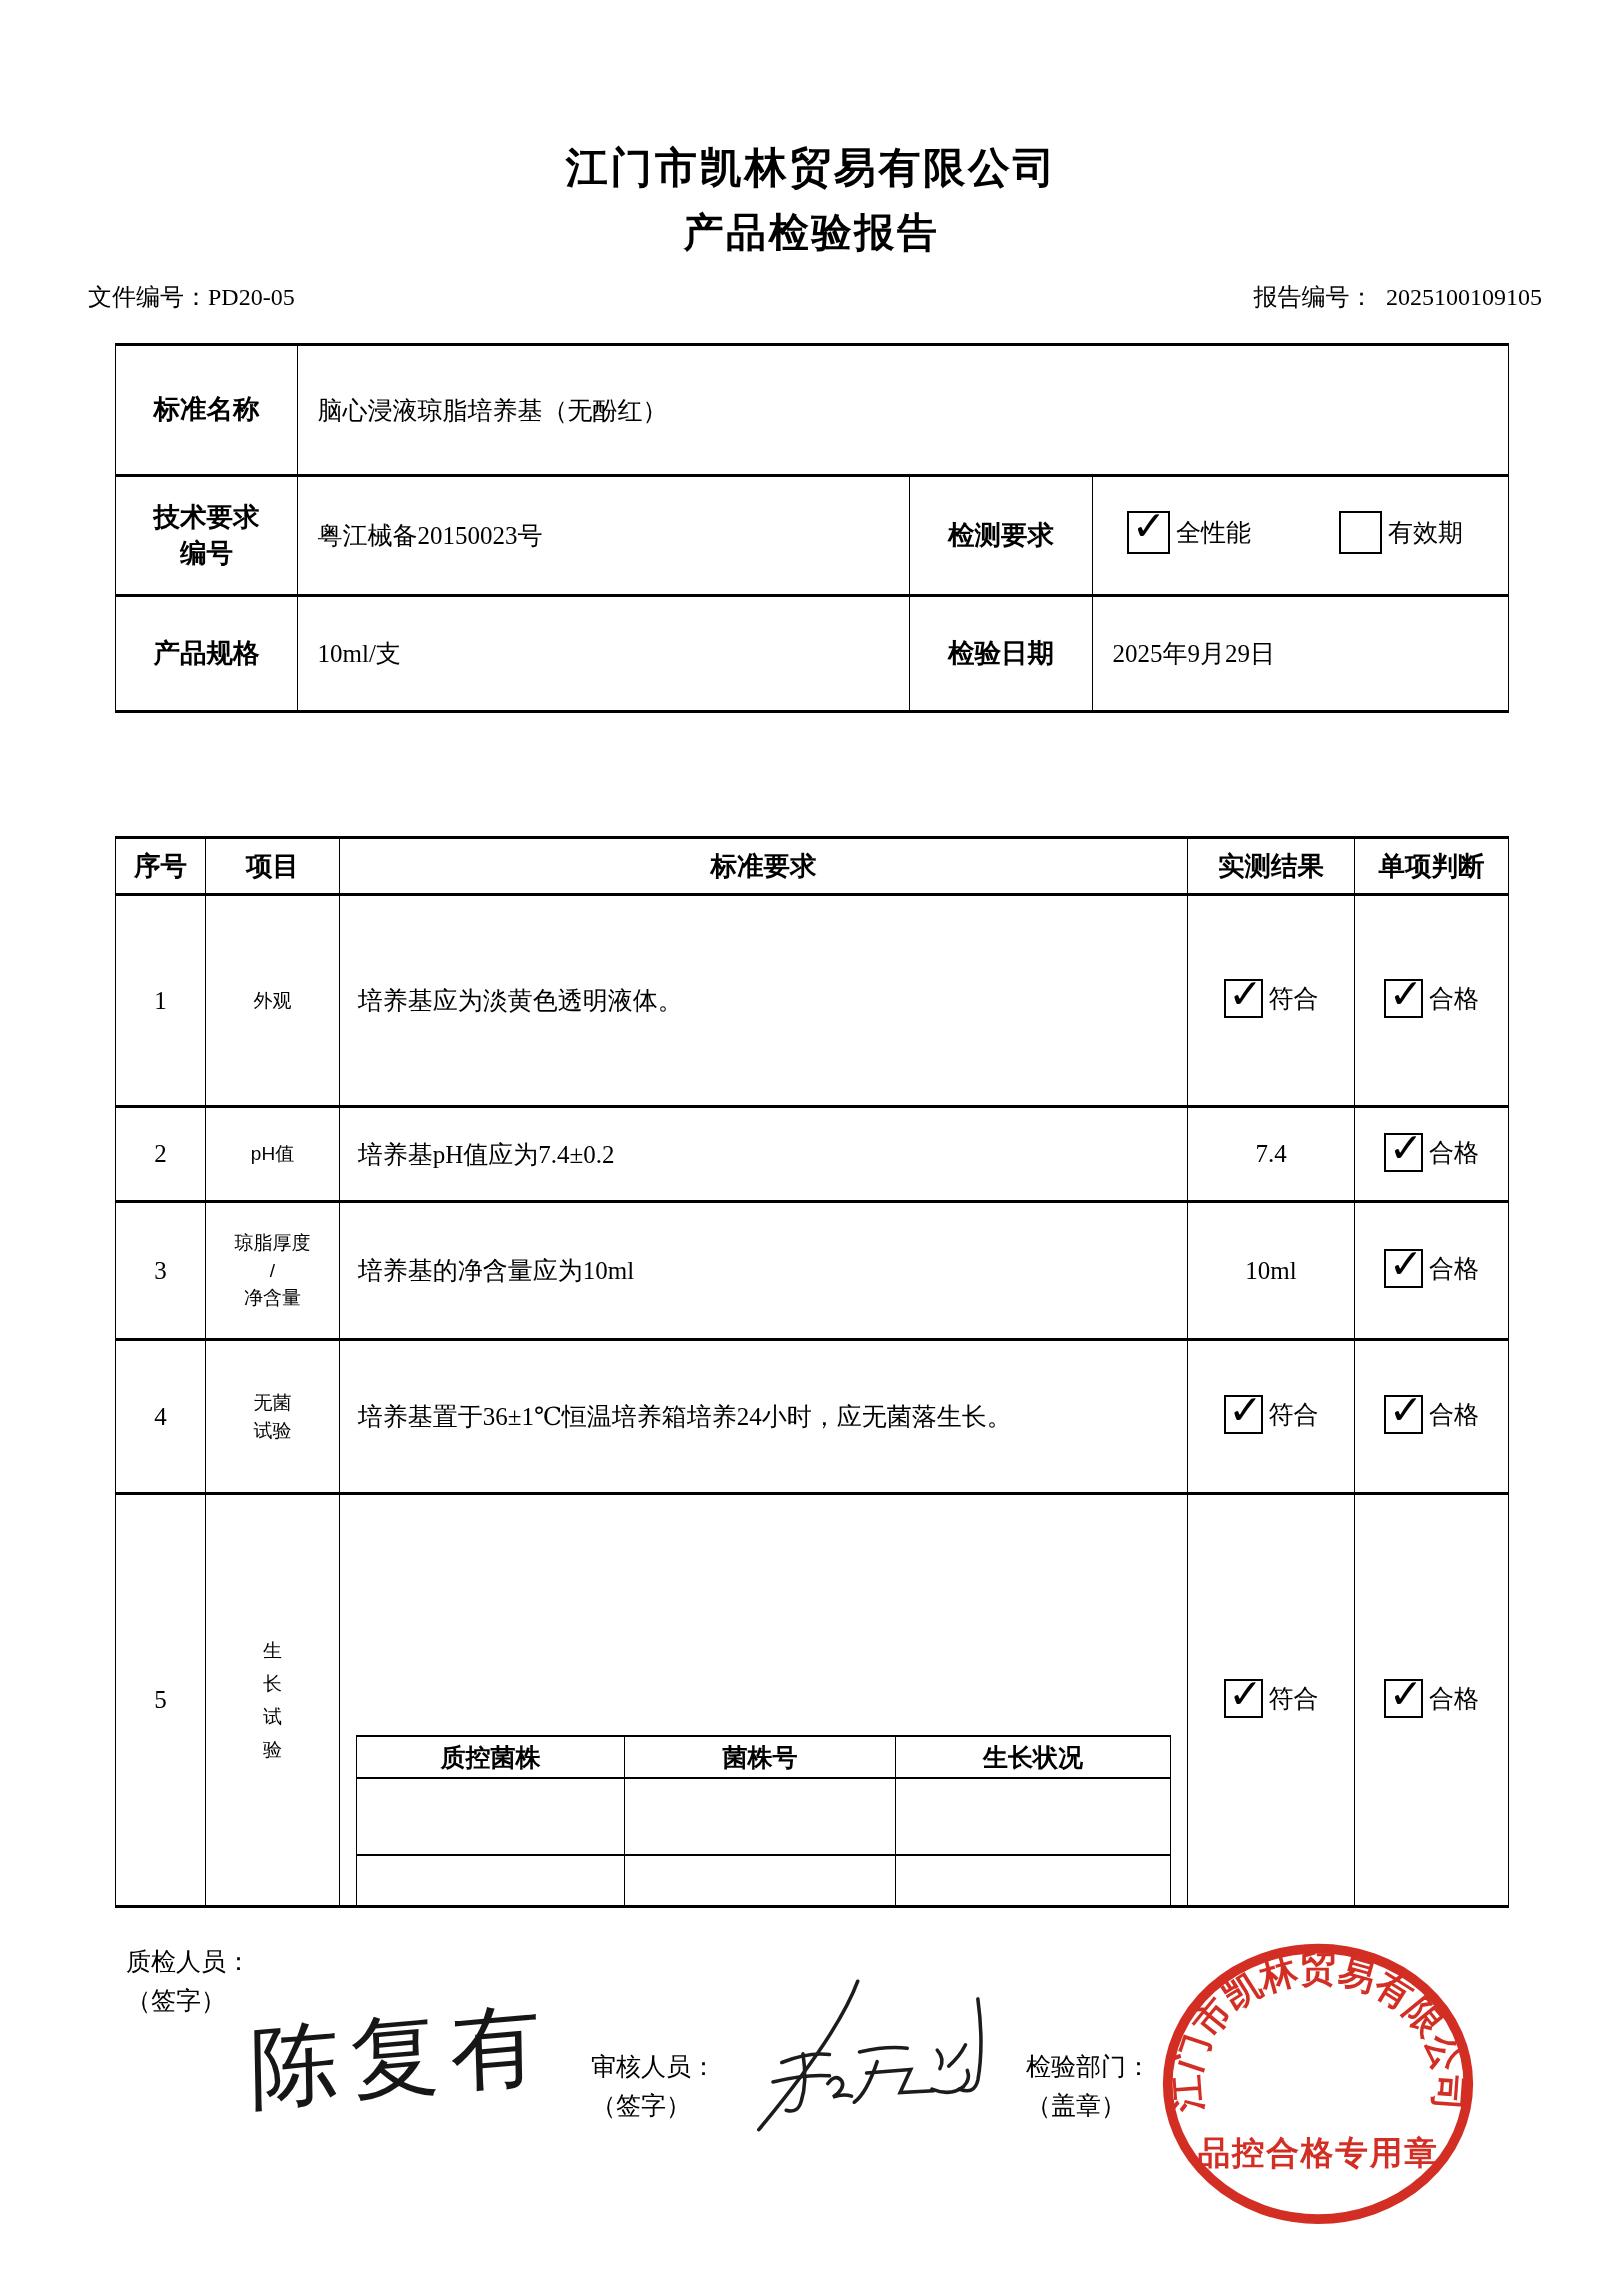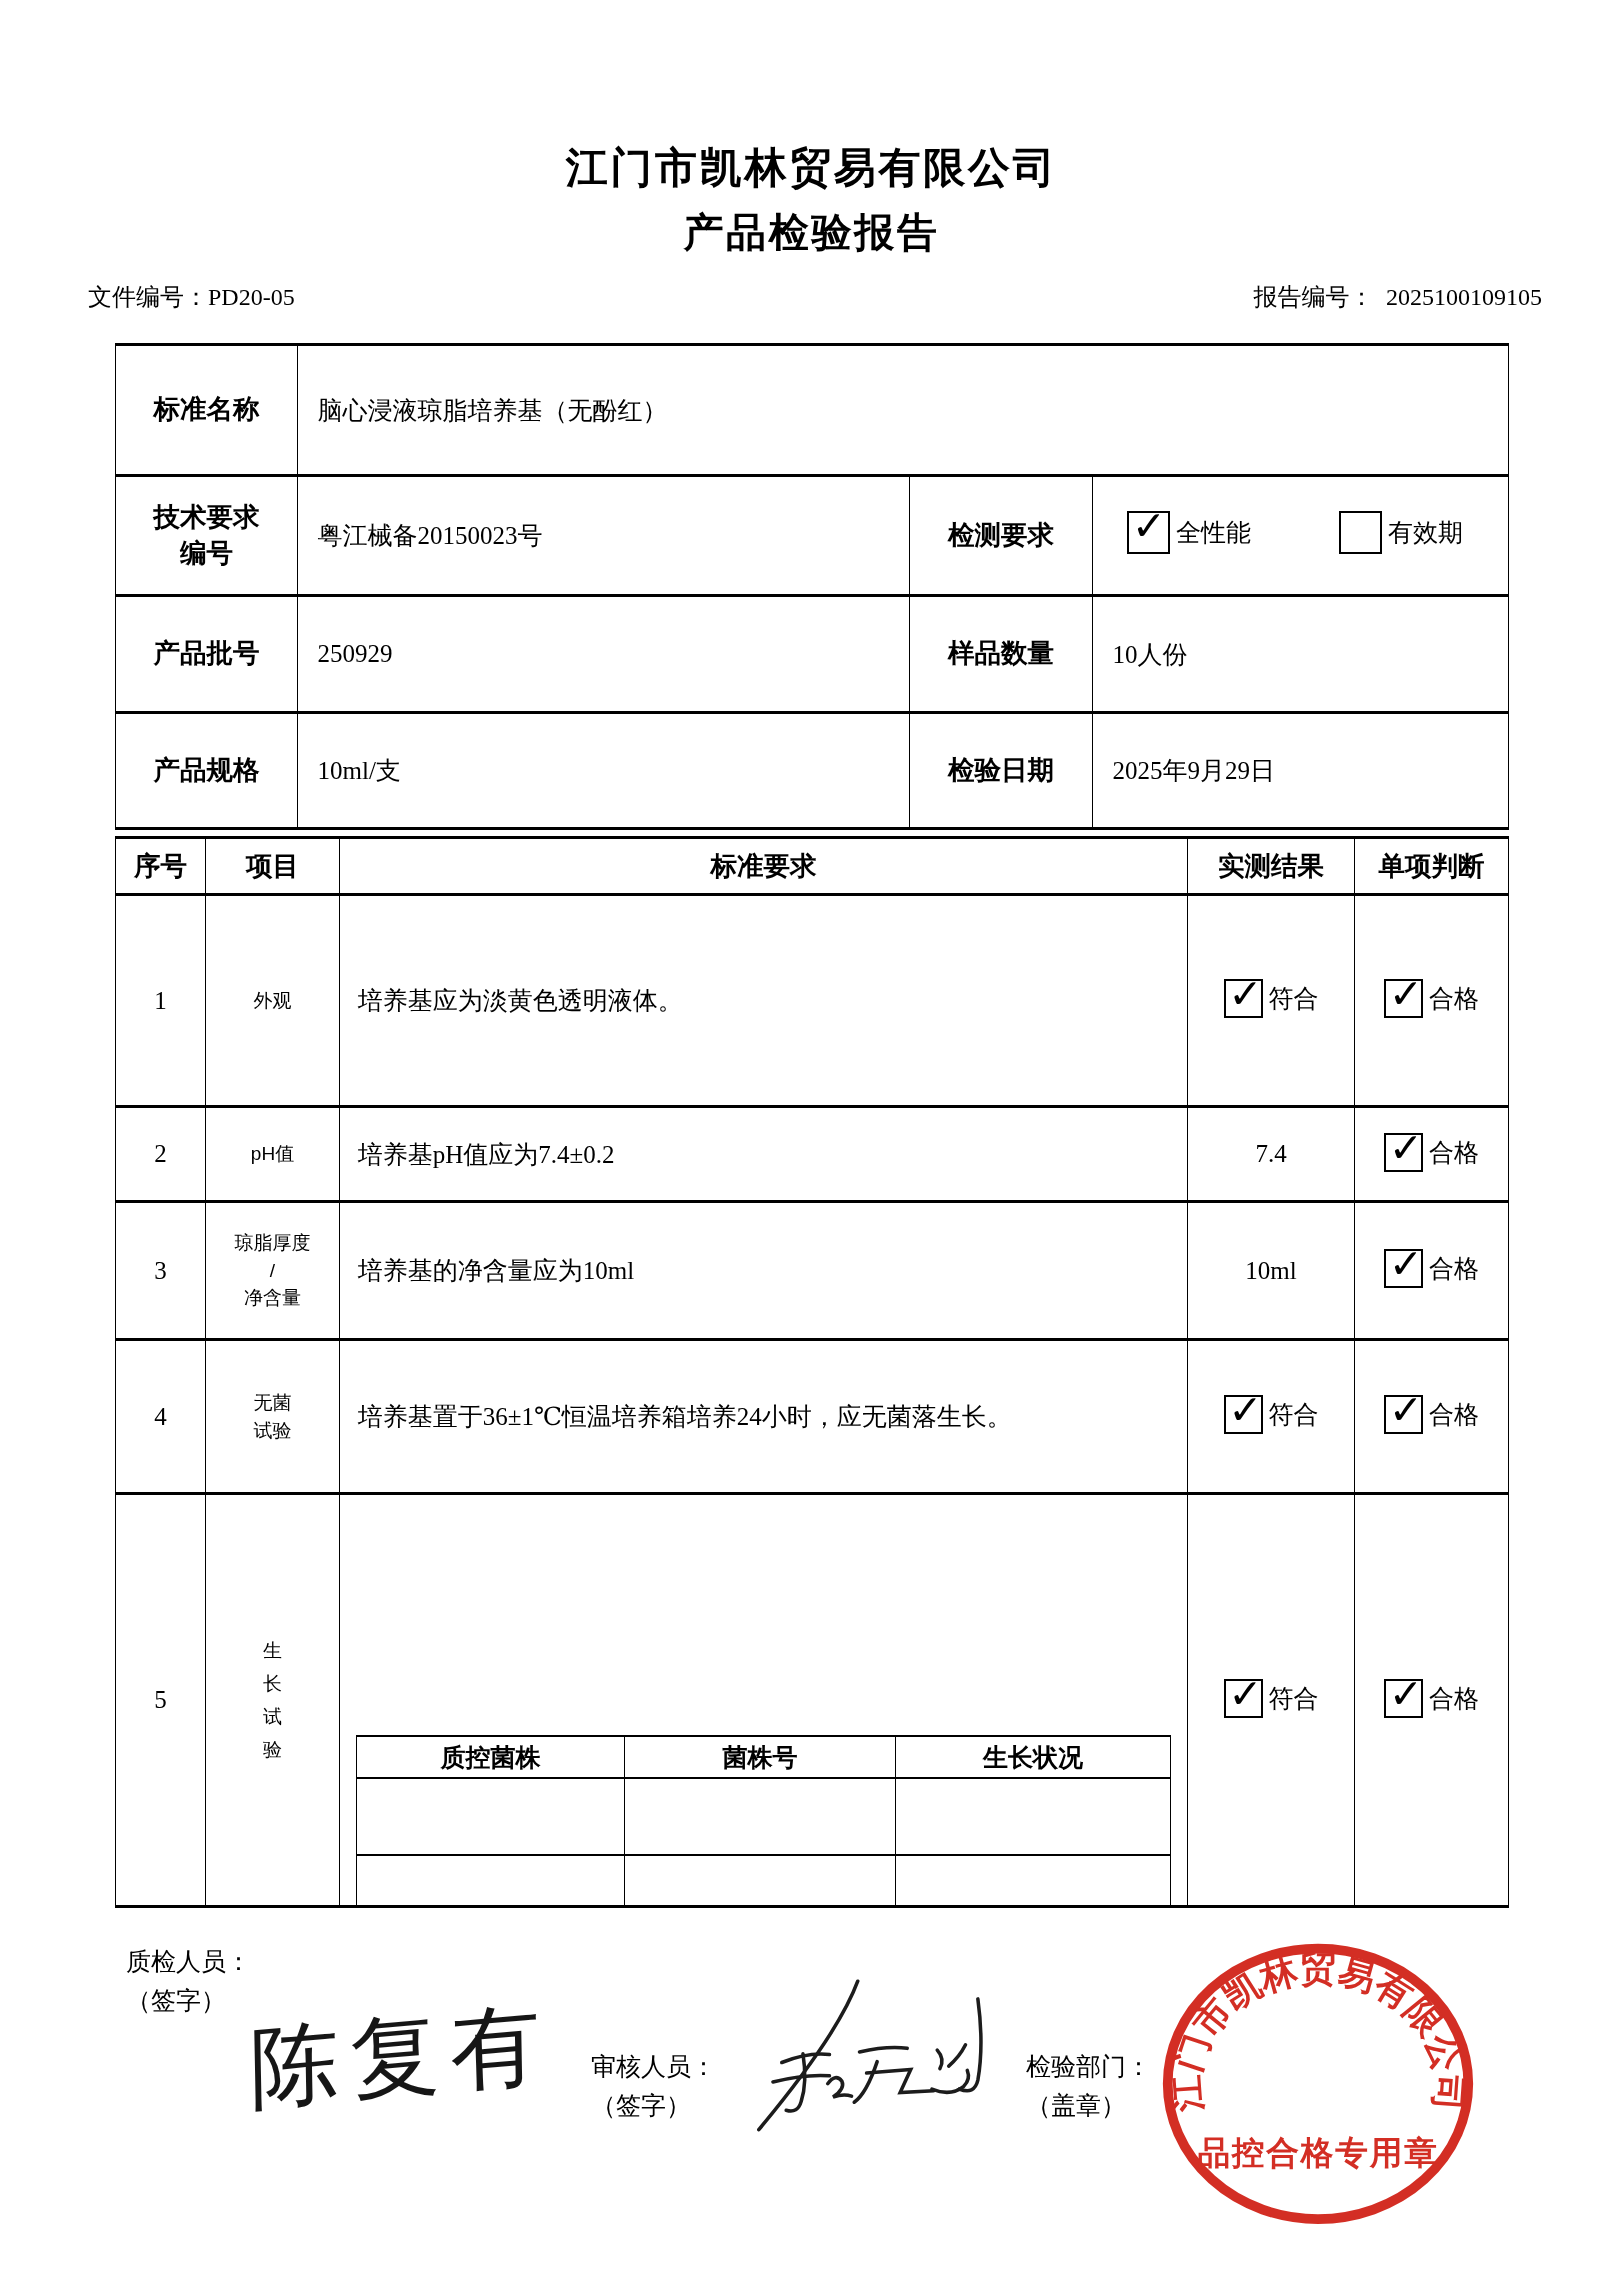--- a/index.html
+++ b/index.html
@@ -128,26 +128,20 @@
       <td class="lbl">检测要求</td>
       <td class="val cbrow">
         <span class="cbgroup">
           <span class="cb checked"></span>
           <span class="cbl">全性能</span>
         </span><span class="cbgroup">
           <span class="cb"></span>
           <span class="cbl">有效期</span>
         </span>
       </td>
-    </tr>
-    <tr style="height:117px">
-      <td class="lbl">产品批号</td>
-      <td class="val">250929</td>
-      <td class="lbl">样品数量</td>
-      <td class="val">10人份</td>
     </tr>
     <tr style="height:116px">
       <td class="lbl">产品规格</td>
       <td class="val">10ml/支</td>
       <td class="lbl">检验日期</td>
       <td class="val">2025年9月29日</td>
     </tr>
   </tbody>
     </table>
 

